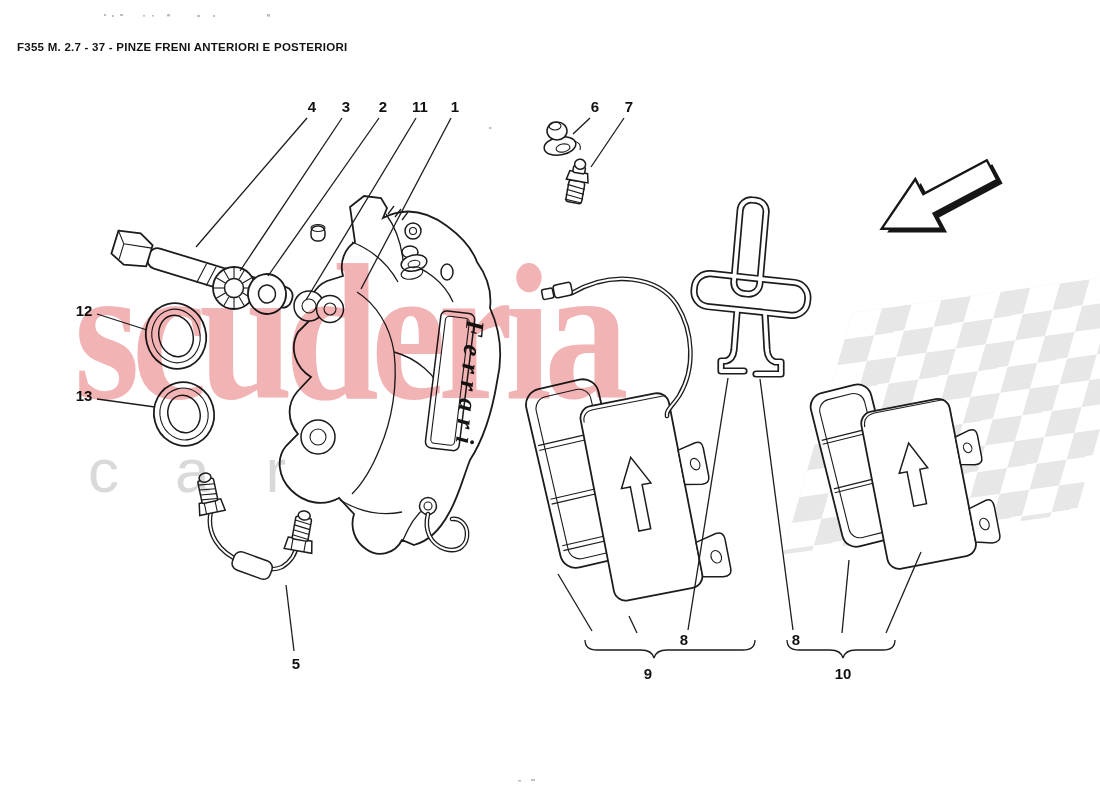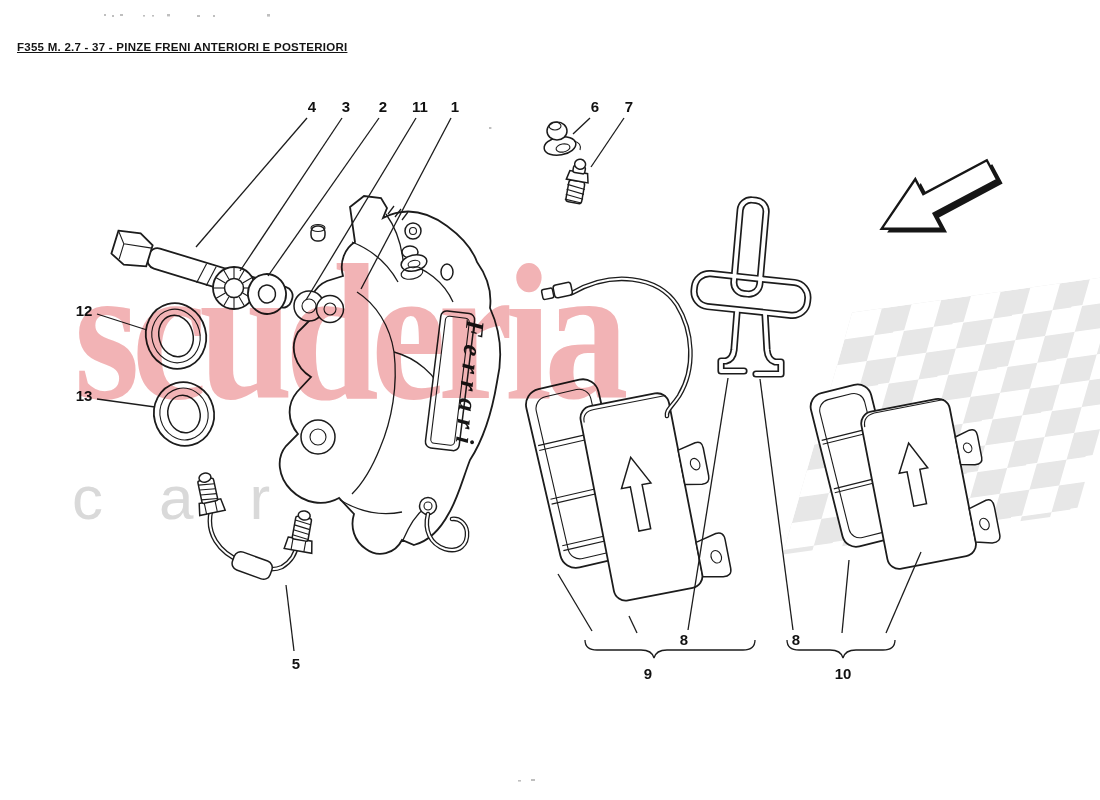--- a/index.html
+++ b/index.html
@@ -1,33 +1,33 @@
 <!DOCTYPE html>
 <html><head>
 <meta charset="utf-8">
 <style>
   html,body{margin:0;padding:0;background:#ffffff;}
   .canvas{position:relative;width:1100px;height:800px;background:#fff;overflow:hidden;
           font-family:"Liberation Sans",sans-serif;}
   .title{position:absolute;left:17px;top:41px;font-size:11.5px;font-weight:bold;
-         color:#141414;letter-spacing:.25px;white-space:pre;z-index:3;text-decoration:underline;}
+         color:#141414;letter-spacing:.25px;white-space:pre;z-index:3;}
   
   .wm-flag{position:absolute;left:816px;top:298px;width:296px;height:230px;z-index:1;
      background-image:repeating-conic-gradient(#e7e7e7 0% 25%, rgba(255,255,255,0) 25% 50%);
      background-size:60px 50px;
      transform:rotate(-8deg) skewX(-24deg);}
   .linework{position:absolute;left:0;top:0;z-index:2;}
   .wm-scuderia{position:absolute;left:74px;top:234px;z-index:4;
      font-family:"Liberation Serif",serif;font-weight:bold;font-size:196px;line-height:1;
      color:#f2b3b5;letter-spacing:-9px;white-space:nowrap;
      transform:scaleX(.86);transform-origin:left center;
      mix-blend-mode:multiply;pointer-events:none;}
   .wm-carparts{position:absolute;left:0;top:440px;width:1100px;height:70px;z-index:4;
      color:#d9d9d9;font-size:62px;line-height:1;mix-blend-mode:multiply;pointer-events:none;}
-  .wm-carparts .w1{position:absolute;left:72px;letter-spacing:56px;margin-top:27px;}
+  .wm-carparts .w1{position:absolute;left:88px;letter-spacing:56px;}
   .wm-carparts .w2{position:absolute;left:380px;letter-spacing:50px;}
   
   .ln{stroke:#1c1c1c;stroke-width:1.3;fill:none;}
   .pt{fill:#fff;stroke:#1c1c1c;stroke-width:1.8;}
   .pt2{fill:#fff;stroke:#1c1c1c;stroke-width:1.5;}
   .dt{fill:none;stroke:#1c1c1c;stroke-width:1.3;}
   .thin{fill:none;stroke:#1c1c1c;stroke-width:1.1;}
   .num{font-family:"Liberation Sans",sans-serif;font-size:15px;font-weight:bold;
        fill:#111;text-anchor:middle;}
   .wo{fill:none;stroke:#1c1c1c;stroke-width:4.6;stroke-linecap:round;}

